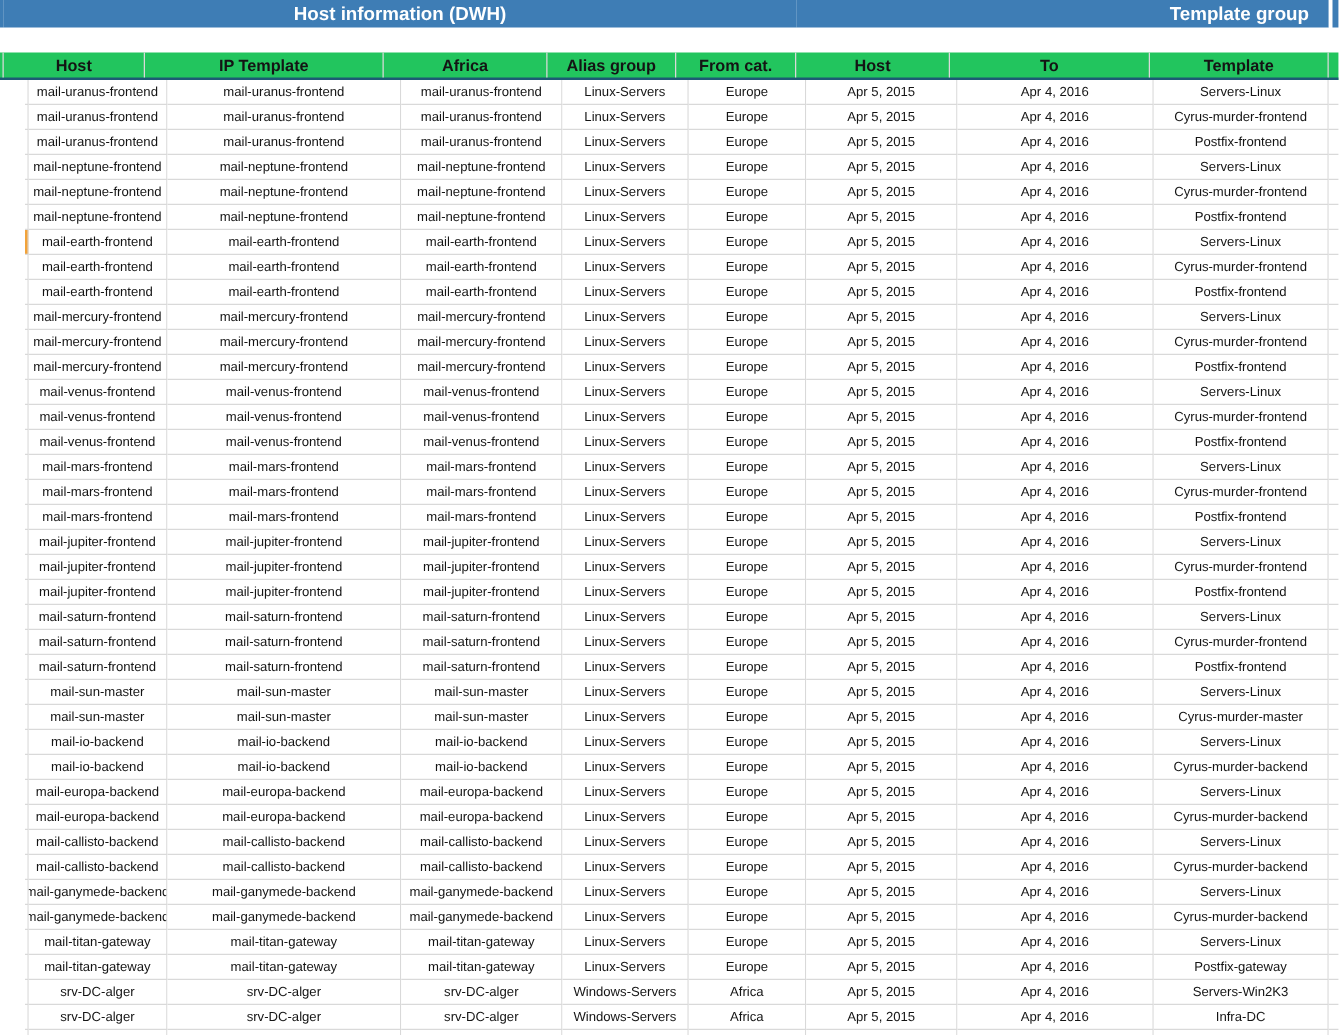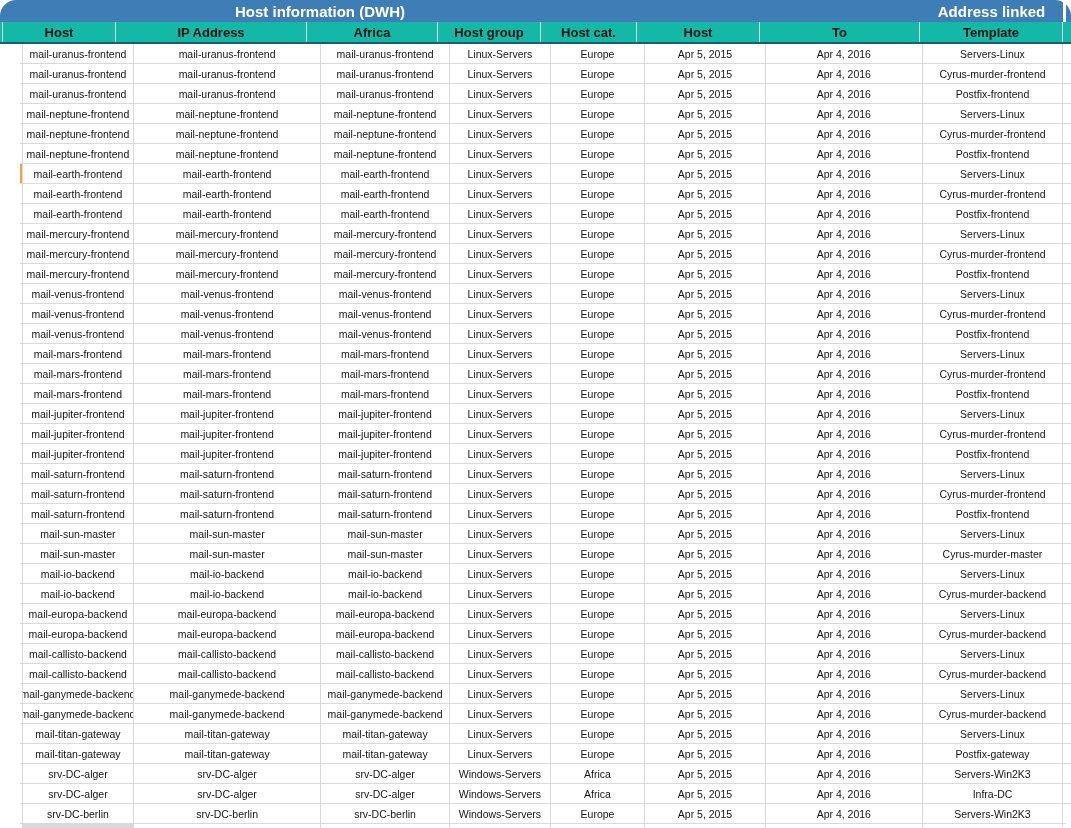--- a/index.html
+++ b/index.html
@@ -1,32 +1,32 @@
 <!DOCTYPE html>
 <html style="--accent-blue: #3e7db5; --header-rule: #1d5a74; --grid-line: #d9d9d9; --marker-orange: #f2a33a; --bottom-left-fill: #d9d9d9;"><head>
 <meta charset="utf-8">
 <style>
   html,body{margin:0;padding:0;background:#fff;}
   .sheet{
     width:1071px;height:828px;overflow:hidden;position:relative;
     font-family:"Liberation Sans","DejaVu Sans",sans-serif;
-    color:#141414;background:#fff;border-radius:16px;
+    color:#141414;background:#fff;
   }
   
   .titlebar{display:flex;height:22px;}
   .tb{background:var(--accent-blue,#3e7db5);color:#fff;font-weight:bold;font-size:15px;
       display:flex;align-items:center;justify-content:center;white-space:nowrap;overflow:hidden;}
   .tb-sliver-l{width:3px;}
   .tb-left{width:634px;}
   .tb-mid{width:283px;}
   .tb-right{width:143px;}
   .tb-gap{width:3px;background:#fff;}
   .tb-sliver-r{width:5px;}
   
-  .headrow{display:flex;height:22px;border-bottom:2px solid var(--header-rule,#1d5a74);box-sizing:border-box;background:#14b8a6;}
+  .headrow{display:flex;height:22px;border-bottom:2px solid var(--header-rule,#1d5a74);box-sizing:border-box;background:#22c55e;margin-top:20px;}
   .hcell{font-weight:bold;font-size:13px;display:flex;align-items:center;justify-content:center;
          border-right:1px solid var(--grid-line,#d9d9d9);box-sizing:border-box;white-space:nowrap;overflow:hidden;}
   
   .row{display:flex;height:20px;padding-left:20px;}
   .cell{font-size:10.5px;display:flex;align-items:center;justify-content:center;
         border-right:1px solid var(--grid-line,#d9d9d9);
         border-bottom:1px solid var(--grid-line,#d9d9d9);
         box-sizing:border-box;white-space:nowrap;overflow:hidden;background:#fff;}
   .sliver{width:3px;}
   .marker{background:var(--marker-orange,#f2a33a);}
@@ -40,32 +40,32 @@
 </style>
 </head>
 <body>
 
 <div class="sheet">
 
   <div class="titlebar">
     <div class="tb tb-sliver-l"></div>
     <div class="tb tb-left">Host information (DWH)</div>
     <div class="tb tb-mid"></div>
-    <div class="tb tb-right">Address linked</div>
+    <div class="tb tb-right">Template group</div>
     <div class="tb-gap"></div>
     <div class="tb tb-sliver-r"></div>
   </div>
 
   <div class="headrow">
     <div class="hcell sliver"></div>
     <div class="hcell c0">Host</div>
-    <div class="hcell c1">IP Address</div>
+    <div class="hcell c1">IP Template</div>
     <div class="hcell c2">Africa</div>
-    <div class="hcell c3">Host group</div>
-    <div class="hcell c4">Host cat.</div>
+    <div class="hcell c3">Alias group</div>
+    <div class="hcell c4">From cat.</div>
     <div class="hcell c5">Host</div>
     <div class="hcell c6">To</div>
     <div class="hcell c7">Template</div>
     <div class="hcell rsliver"></div>
   </div>
 
   <div>
       <div class="row">
         <div class="cell sliver"></div>
         <div class="cell c0">mail-uranus-frontend</div>

